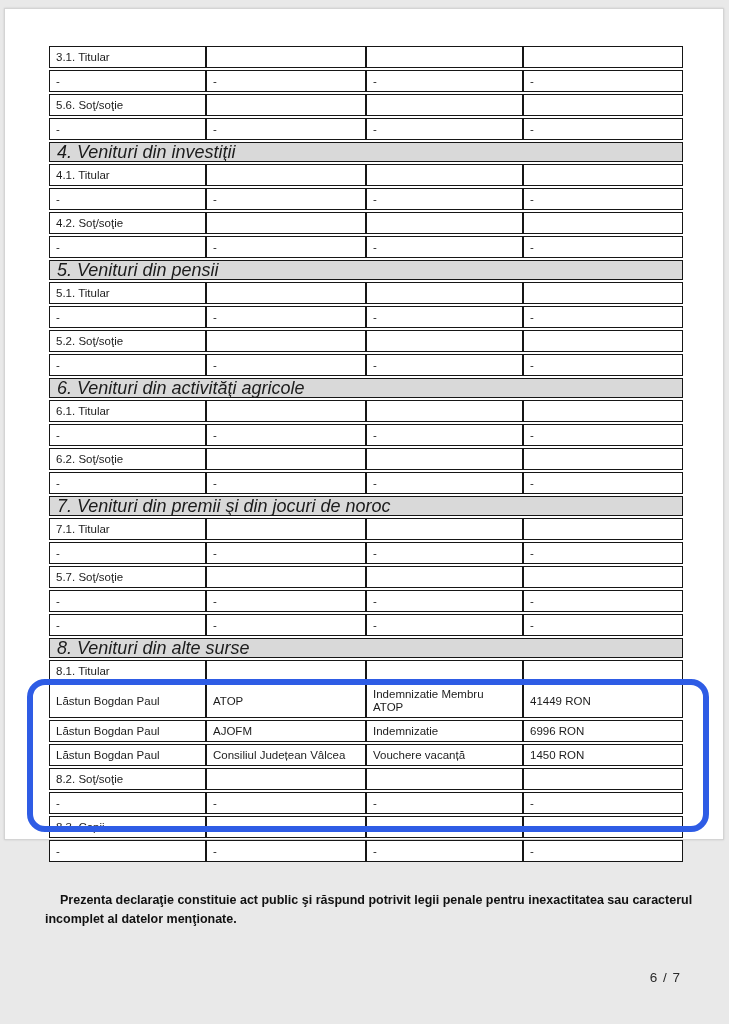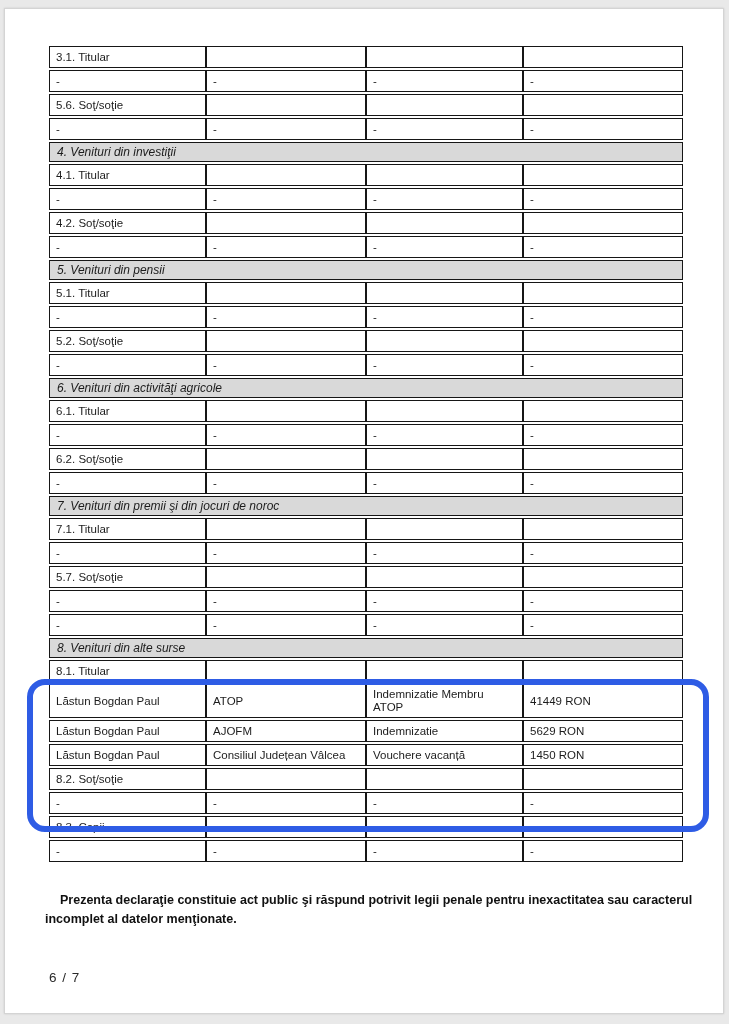--- a/index.html
+++ b/index.html
@@ -6,21 +6,21 @@
   html, body {
     width: 729px; height: 1024px;
     background: #e9e9e9;
     font-family: "Liberation Sans", "DejaVu Sans", sans-serif;
     color: #1c1c1c;
     overflow: hidden;
   }
   .page {
     position: absolute;
     left: 4px; top: 8px;
-    width: 720px; height: 1006px;
+    width: 720px; height: 832px;
     background: #ffffff;
     border: 1px solid #d4d4d4;
     box-shadow: 0 0 2px rgba(0,0,0,0.12);
   }
   .content {
     position: relative;
     padding: 35px 42px 0 44px;
     width: 100%; height: 100%;
   }
   table.income-table {
@@ -36,39 +36,40 @@
     line-height: 13px;
     vertical-align: middle;
     height: 22px;
     overflow: hidden;
     white-space: normal;
     word-wrap: break-word;
   }
   tr.row-section td {
     background: #d9d9d9;
     font-style: italic;
-    font-size: 12px;
+    font-size: 18px;
     height: 20px;
     padding-left: 7px;
   }
   tr.row-tall td { height: 34px; }
   tr.row-data td, tr.row-label td, tr.row-dash td { background: #ffffff; }
   .footer-note {
     margin-top: 27px;
     margin-left: -4px;
     width: 648px;
     font-weight: bold;
     font-size: 12.5px;
     line-height: 19px;
     text-indent: 15px;
     color: #111111;
   }
   .page-number {
     margin-top: 41px;
     width: 634px;
+    text-align: right;
     padding-right: 2px;
     font-size: 13.5px;
     color: #2a2a2a;
     letter-spacing: 1px;
   }
   .highlight-annotation {
     position: absolute;
     left: 22px;
     top: 670px;
     width: 682px;
@@ -243,21 +244,21 @@
           <tr class="row-data row-tall">
             <td>Lăstun Bogdan Paul</td>
             <td>ATOP</td>
             <td>Indemnizatie Membru ATOP</td>
             <td>41449 RON</td>
           </tr>
           <tr class="row-data">
             <td>Lăstun Bogdan Paul</td>
             <td>AJOFM</td>
             <td>Indemnizatie</td>
-            <td>5629 RON</td>
+            <td>6996 RON</td>
           </tr>
           <tr class="row-data">
             <td>Lăstun Bogdan Paul</td>
             <td>Consiliul Județean Vâlcea</td>
             <td>Vouchere vacanță</td>
             <td>1450 RON</td>
           </tr>
           <tr class="row-label">
             <td>8.2. Soţ/soţie</td>
             <td></td>

